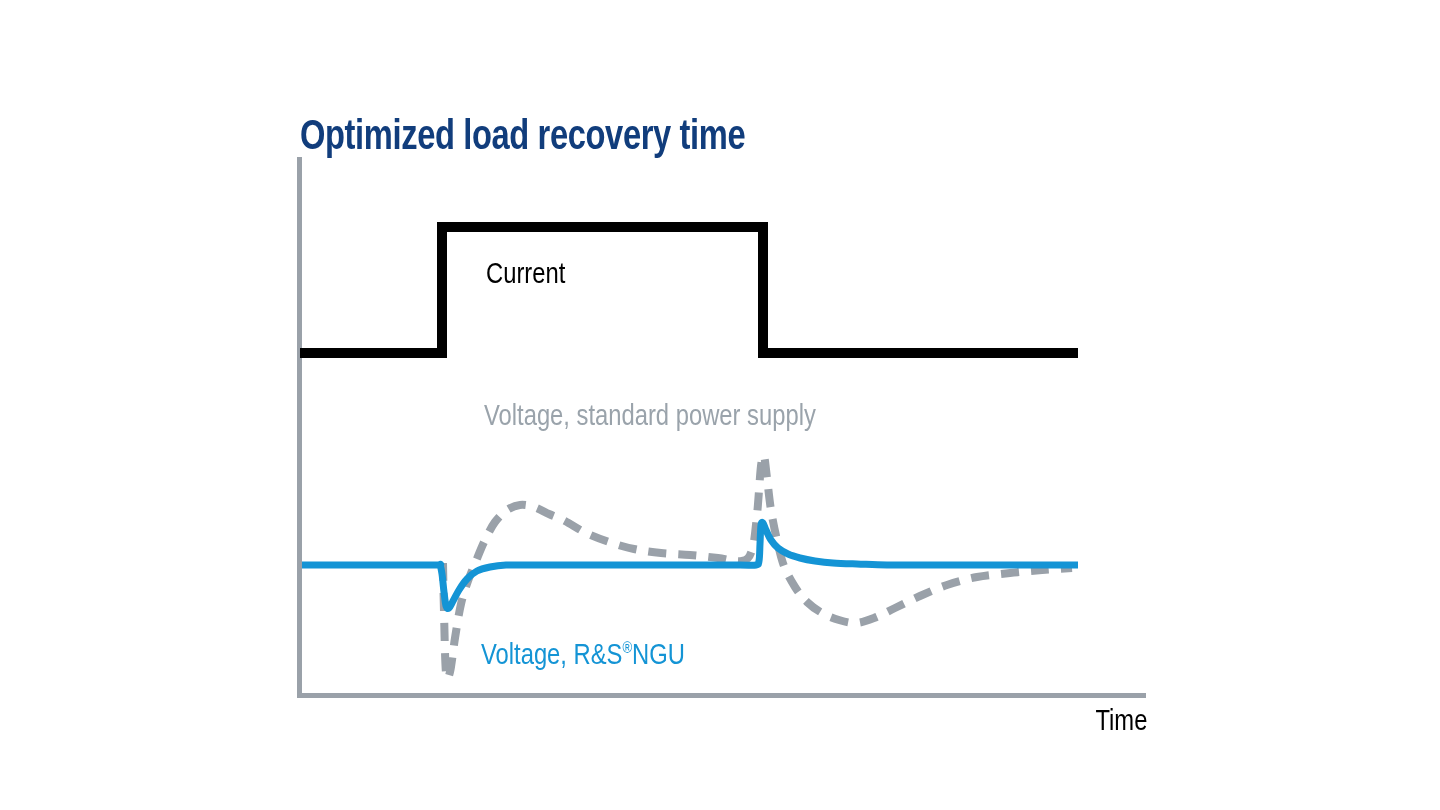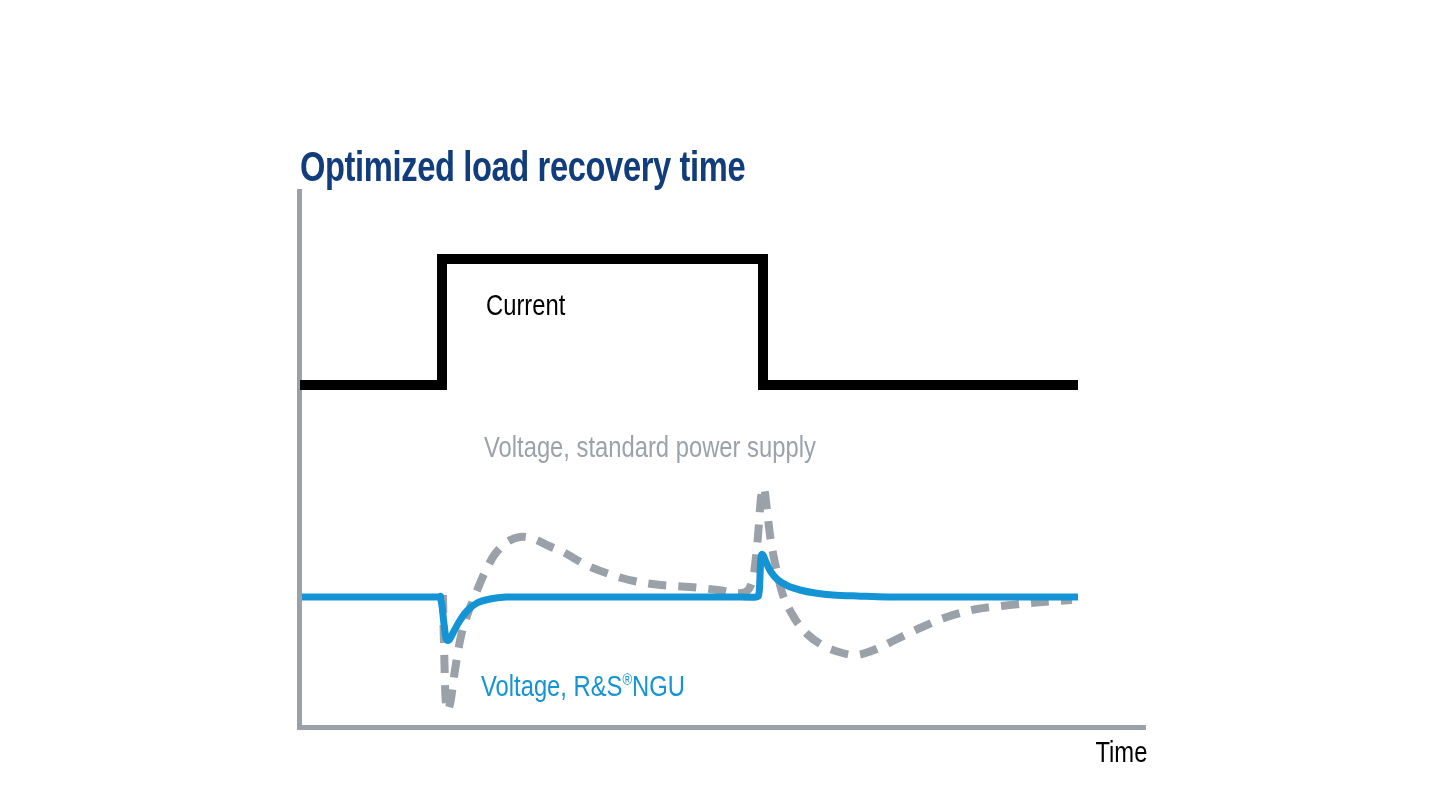--- a/index.html
+++ b/index.html
@@ -11,21 +11,20 @@
     width: 1440px;
     height: 810px;
     position: relative;
     overflow: hidden;
     font-family: "Liberation Sans", sans-serif;
   }
   #slide {
     position: absolute;
     inset: 0;
     background: #ffffff;
-    margin-top: 32px;
   }
   #chart-svg {
     position: absolute;
     left: 0;
     top: 0;
   }
   #page-title {
     position: absolute;
     left: 300px;
     top: 84px;

